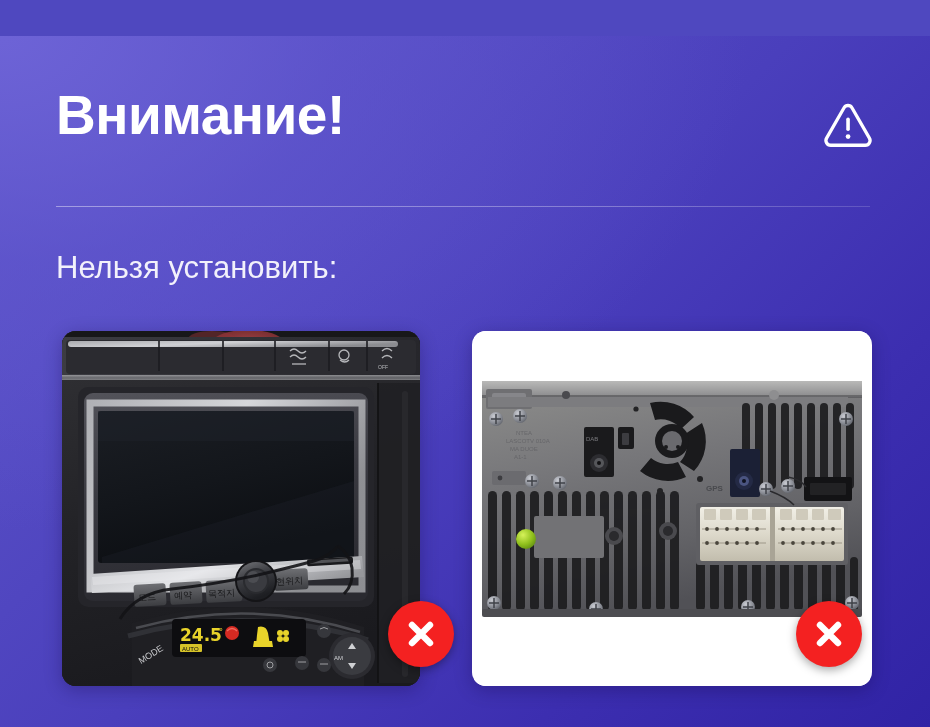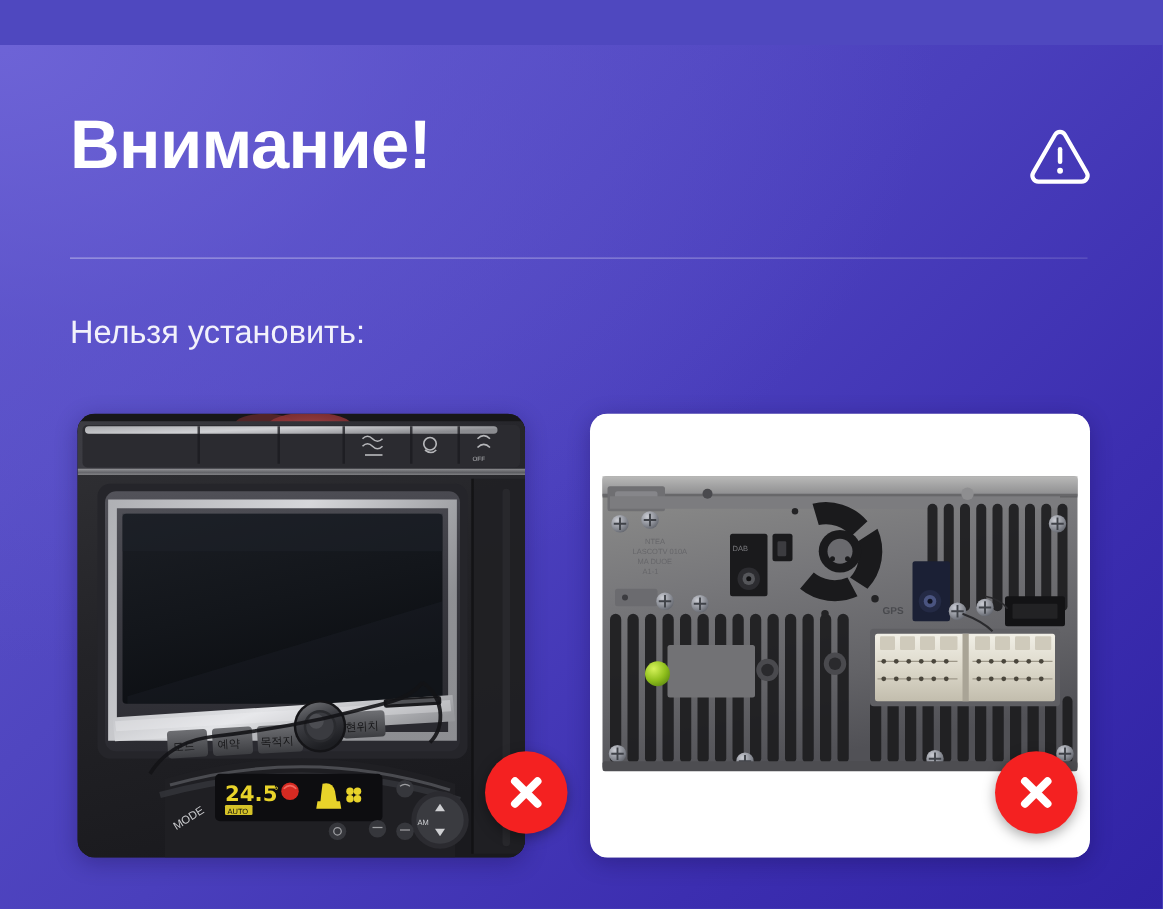--- a/index.html
+++ b/index.html
@@ -22,21 +22,21 @@
     letter-spacing:-0.5px;line-height:1;
     white-space:nowrap;
   }
   .warn-icon{position:absolute;right:54px;top:62px;width:56px;height:56px;}
   .divider{
     position:absolute;left:56px;top:170px;width:814px;height:1px;
     background:linear-gradient(90deg,rgba(255,255,255,0.42) 0%,rgba(255,255,255,0.30) 70%,rgba(255,255,255,0.16) 100%);
   }
   .subtitle{
     position:absolute;left:56px;top:214px;
-    color:#f2f1fb;font-size:26px;font-weight:normal;
+    color:#f2f1fb;font-size:31px;font-weight:normal;
     white-space:nowrap;
   }
   .cards{position:absolute;left:0;top:295px;width:930px;height:356px;}
   .card{
     position:absolute;top:0;height:355px;
     border-radius:14px;overflow:hidden;
     box-shadow:0 4px 18px rgba(15,8,60,0.30);
   }
   .card.left{left:62px;width:358px;background:#1c1c20;}
   .card.right{left:472px;width:400px;background:#ffffff;}

